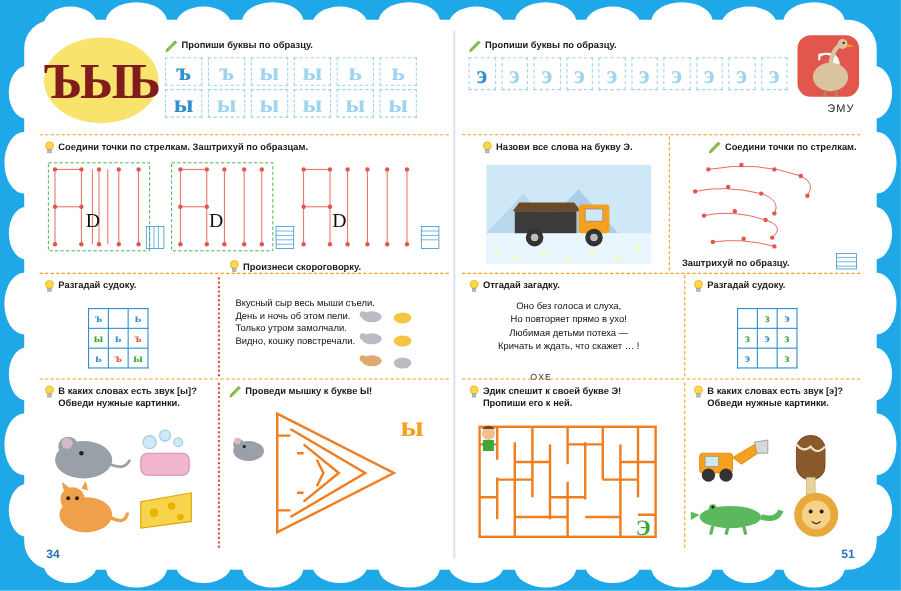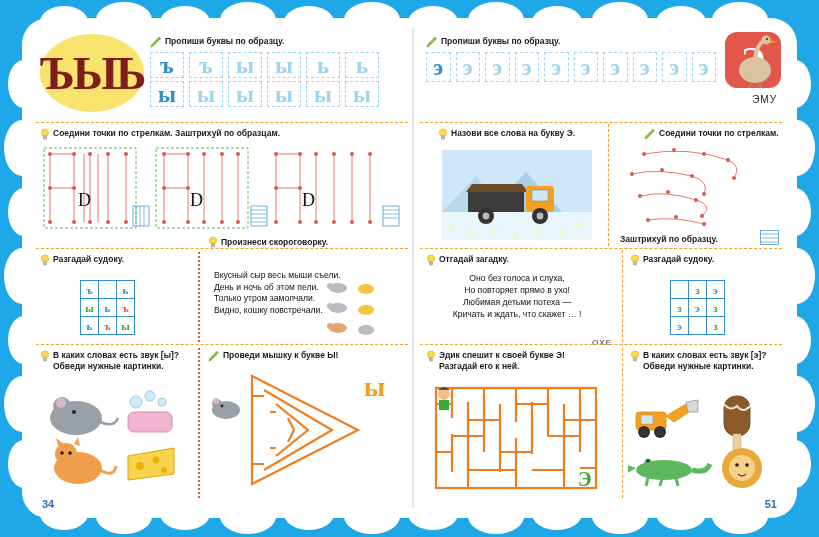--- a/index.html
+++ b/index.html
@@ -75,21 +75,21 @@
   .sud{border-collapse:collapse;}
   .sud td{
     width:15px;height:15px;border:1px solid #2f8fd0;text-align:center;
     font-family:"Liberation Serif", serif;font-weight:bold;font-size:11px;color:#e2574c;
   }
   .sud td.g{color:#3aa93a;}
   .sud td.b{color:#2f8fd0;}
 
   .rhyme{font-size:8.6px;line-height:1.35;color:#111;}
   .riddle{font-size:8.6px;line-height:1.4;color:#111;text-align:center;}
-  .answer{font-size:8px;color:#333;text-align:right;letter-spacing:1px;}
+  .answer{font-size:8px;color:#333;text-align:left;letter-spacing:1px;}
 </style>
 </head>
 <body>
 
 <div class="page">
 
   <div class="paper"></div>
 
   <div class="scallop" style="left:40px;top:6px;width:48px;height:32px;"></div>
   <div class="scallop" style="left:96px;top:2px;width:56px;height:36px;"></div>
@@ -598,21 +598,21 @@
     </div>
 
     <div class="box dashed-b" style="left:398px;top:326px;width:362px;height:1px;"></div>
 
     <div class="box task" style="left:404px;top:332px;width:196px;white-space:pre-line;">
       <svg class="bulb" width="10" height="12" viewBox="0 0 10 12">
         <circle cx="5" cy="4.5" r="3.6" fill="#ffd84d" stroke="#e0a500" stroke-width="0.6"></circle>
         <rect x="3.4" y="8" width="3.2" height="3" fill="#bbb" stroke="#888" stroke-width="0.4"></rect>
       </svg>
       <span>Эдик спешит к своей букве Э!
-Разгадай его к ней.</span>
+Пропиши его к ней.</span>
     </div>
 
     <svg class="box" style="left:404px;top:364px;" width="190" height="116">
       <g stroke="#f07d1e" stroke-width="2.2" fill="none">
         <rect x="10" y="6" width="160" height="100"></rect>
         <path d="M26 6 L26 36 M26 52 L26 90 M42 20 L42 106 M58 6 L58 70 M74 22 L74 90 M90 6 L90 40 M90 56 L90 106 M106 20 L106 72 M122 6 L122 54 M138 22 L138 106 M154 6 L154 70"></path>
         <path d="M10 22 L26 22 M42 38 L74 38 M90 22 L122 22 M26 54 L58 54 M74 70 L106 70 M122 54 L154 54 M42 88 L90 88 M106 88 L138 88 M138 38 L170 38 M10 70 L26 70 M154 86 L170 86"></path>
       </g>
 
       <g>

